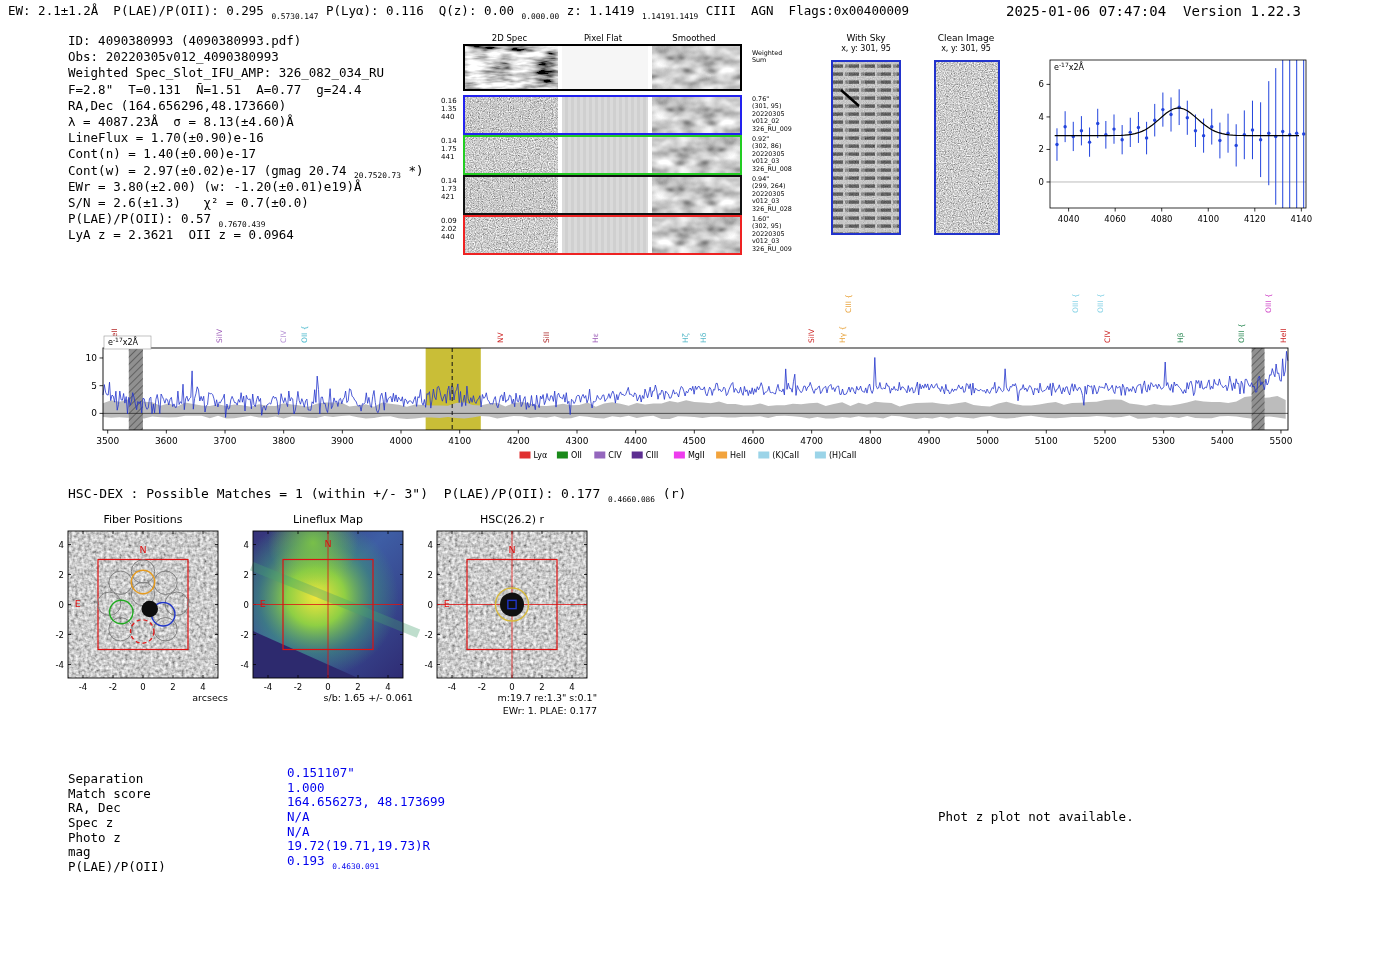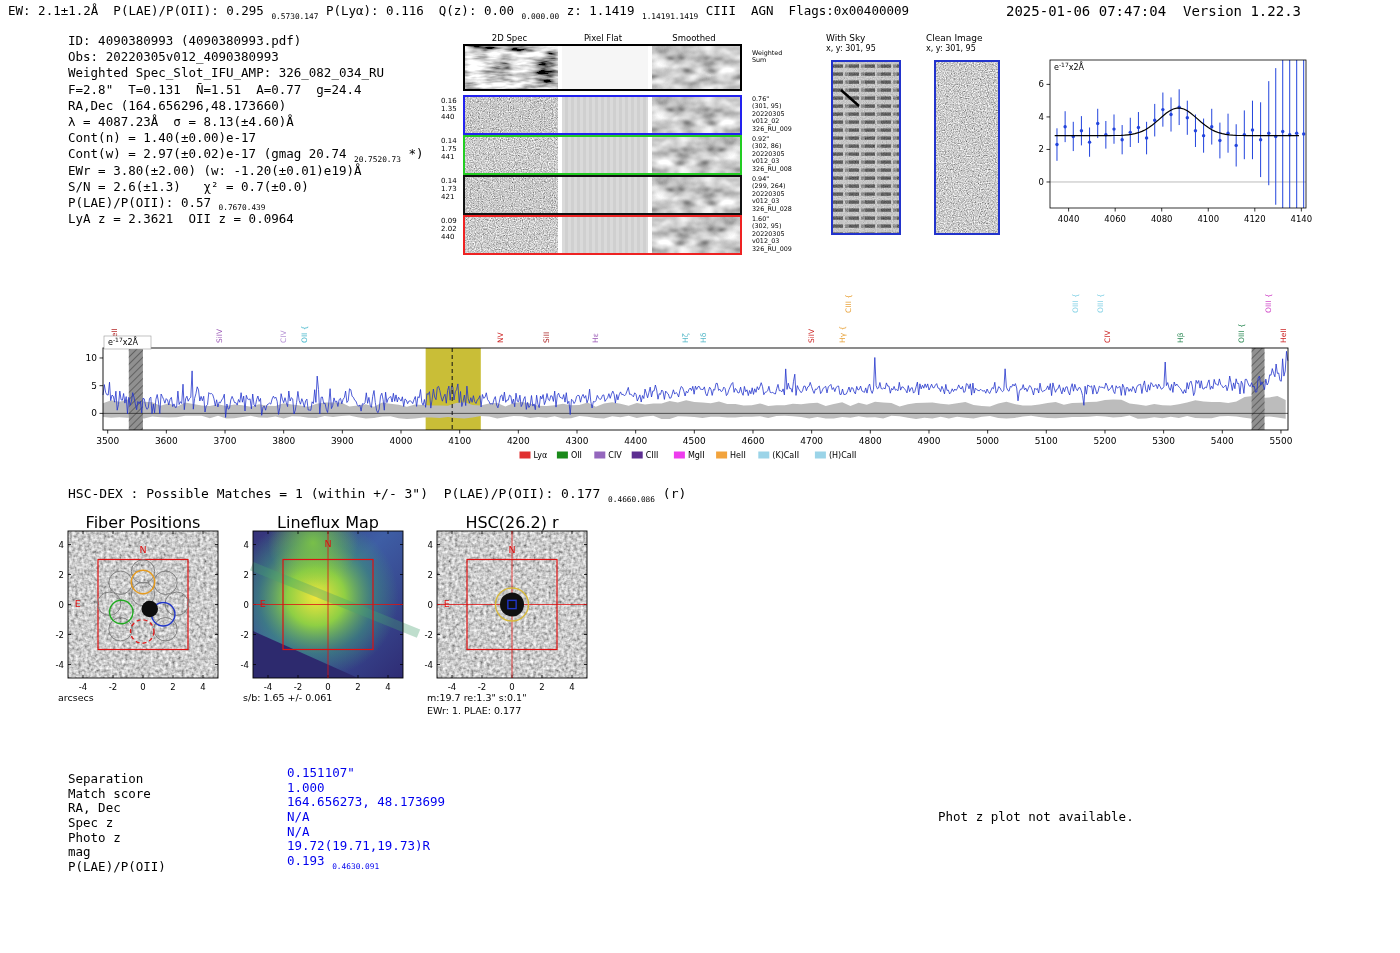--- a/index.html
+++ b/index.html
@@ -10,23 +10,23 @@
   .hseg{white-space:pre}
   .stack{display:inline-flex;flex-direction:row;font-size:7.8px;line-height:8.2px;vertical-align:-3.5px}
   .stack span{display:block}
   .info-line{white-space:pre;height:16.2px;font-size:12.5px}
   .spec-row{position:absolute;left:463px;width:279px;border:2px solid #000;display:flex;gap:4px;background:#fff}
   .flat-cell{background:repeating-linear-gradient(90deg,#dadada 0 3px,#d0d0d0 3px 6px);height:100%}
   .flat-cell.bright{background:#f6f6f6}
   .lblL{position:absolute;left:441px;width:21px;font-size:7px;line-height:8.2px;white-space:pre-line;font-family:"DejaVu Sans",sans-serif}
   .lblR{position:absolute;left:752px;width:48px;font-size:6.4px;line-height:7.4px;white-space:pre-line;font-family:"DejaVu Sans",sans-serif}
   .colhdr{position:absolute;top:33px;font-size:8.5px;text-align:center;font-family:"DejaVu Sans",sans-serif}
-  .paneltitle{position:absolute;font-size:9px;font-family:"DejaVu Sans",sans-serif;line-height:10.5px}
-  .cut-title{position:absolute;top:513px;width:150px;text-align:center;font-size:16px;font-family:"DejaVu Sans",sans-serif}
-  .cut-cap{position:absolute;width:170px;text-align:left;font-size:9.5px;font-family:"DejaVu Sans",sans-serif}
+  .paneltitle{position:absolute;font-size:9px;text-align:center;font-family:"DejaVu Sans",sans-serif;line-height:10.5px}
+  .cut-title{position:absolute;top:513px;width:150px;text-align:center;font-size:11px;font-family:"DejaVu Sans",sans-serif}
+  .cut-cap{position:absolute;width:170px;text-align:right;font-size:9.5px;font-family:"DejaVu Sans",sans-serif}
   .mt-row{display:flex;height:14.7px}
   .mt-label{width:219px;white-space:pre}
   .mt-val{color:#0000ee;position:relative;top:-6px;white-space:pre}
   .imgpanel{position:absolute;border:2px solid #2233cc}
   svg{display:block}
 </style>
 </head>
 <body>
 
 <svg width="0" height="0" style="position:absolute" aria-hidden="true">
@@ -110,20 +110,21 @@
   <span class="hseg">2025-01-06 07:47:04</span><span class="hseg">  Version 1.22.3</span>
 </div>
 
 <div class="abs mono" style="left:68px;top:33px">
   <div class="info-line">ID: 4090380993 (4090380993.pdf)</div>
   <div class="info-line">Obs: 20220305v012_4090380993</div>
   <div class="info-line">Weighted Spec_Slot_IFU_AMP: 326_082_034_RU</div>
   <div class="info-line">F=2.8"  T=0.131  N̄=1.51  A=0.77  g=24.4</div>
   <div class="info-line">RA,Dec (164.656296,48.173660)</div>
   <div class="info-line">λ = 4087.23Å  σ = 8.13(±4.60)Å</div>
+  <div class="info-line">LineFlux = 1.70(±0.90)e-16</div>
   <div class="info-line">Cont(n) = 1.40(±0.00)e-17</div>
   <div class="info-line"><span class="hseg">Cont(w) = 2.97(±0.02)e-17 (gmag 20.74 </span><span class="stack"><span>20.75</span><span>20.73</span></span><span class="hseg"> *)</span></div>
   <div class="info-line">EWr = 3.80(±2.00) (w: -1.20(±0.01)e19)Å</div>
   <div class="info-line">S/N = 2.6(±1.3)   χ² = 0.7(±0.0)</div>
   <div class="info-line"><span class="hseg">P(LAE)/P(OII): 0.57 </span><span class="stack"><span>0.767</span><span>0.439</span></span></div>
   <div class="info-line">LyA z = 2.3621  OII z = 0.0964</div>
 </div>
 
 <div class="colhdr" style="left:463px;width:93px">2D Spec</div>
 <div class="colhdr" style="left:560px;width:86px">Pixel Flat</div>

